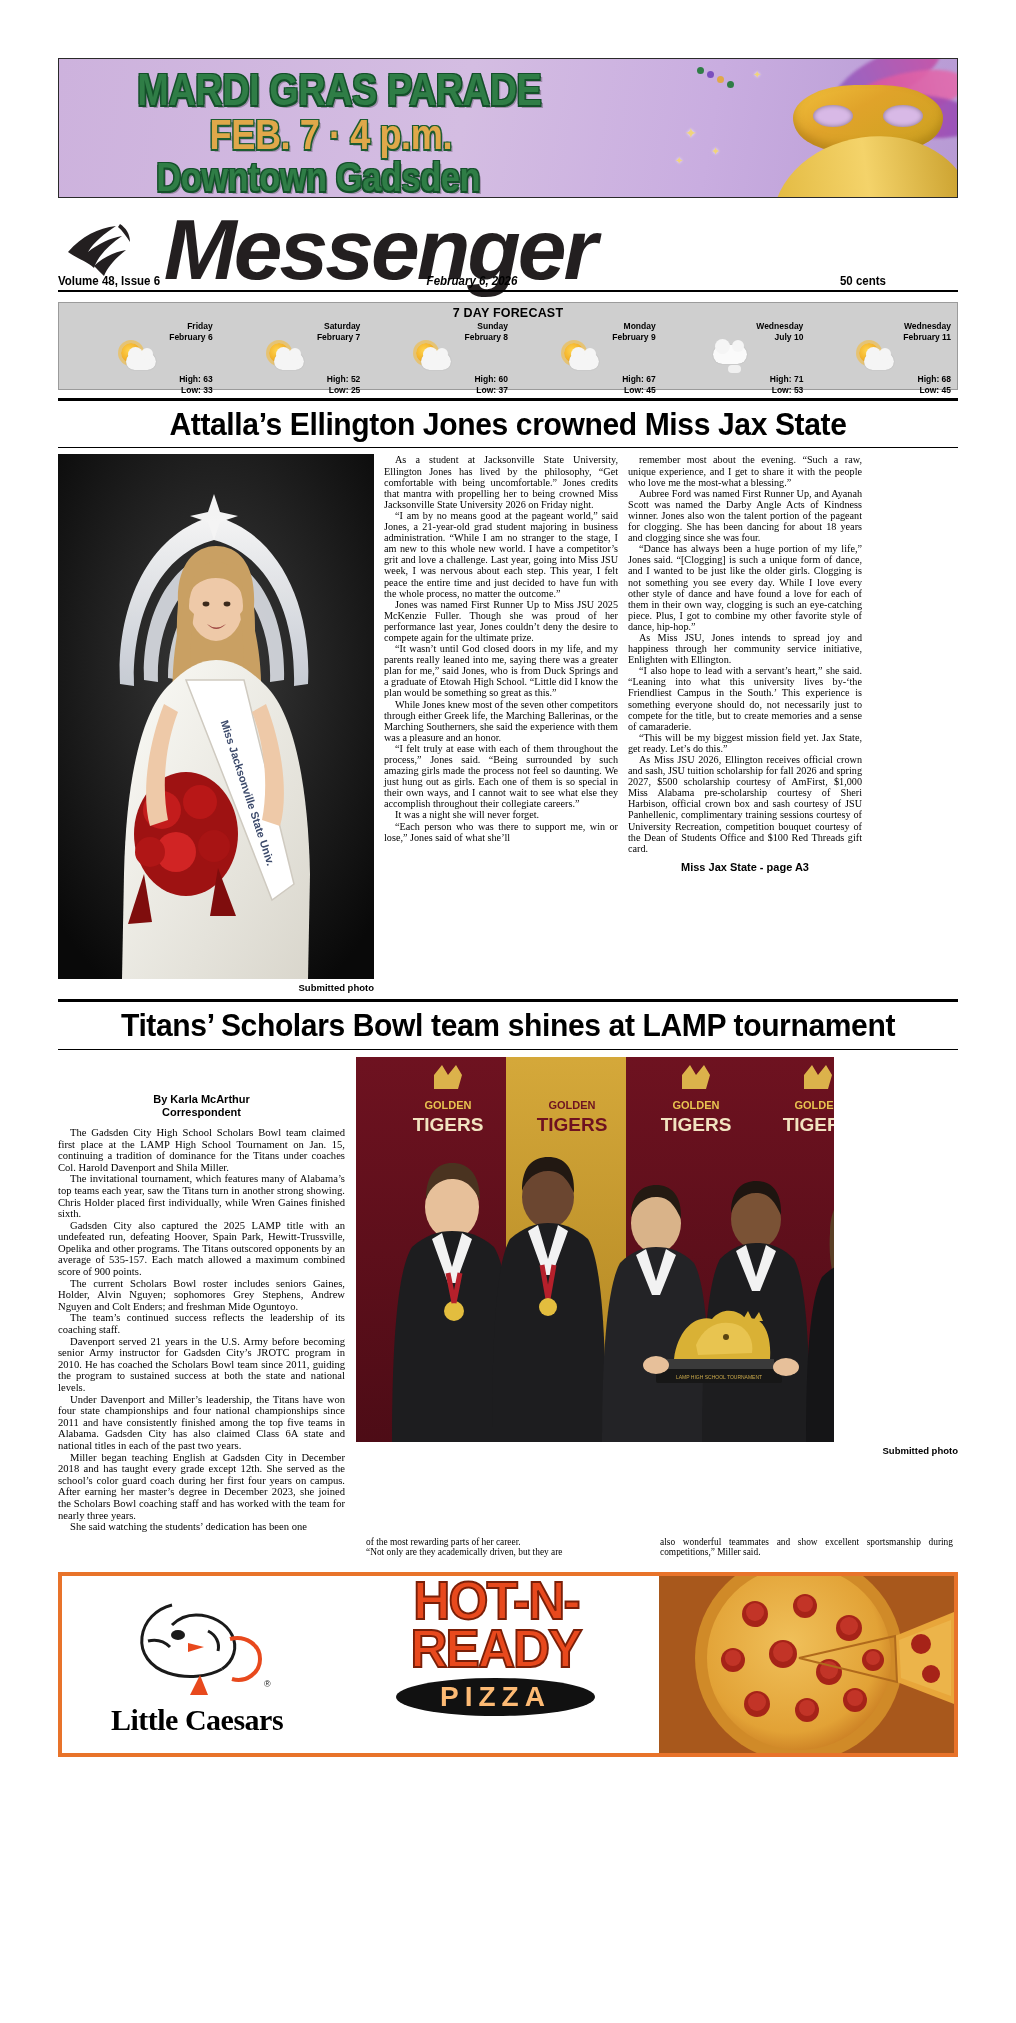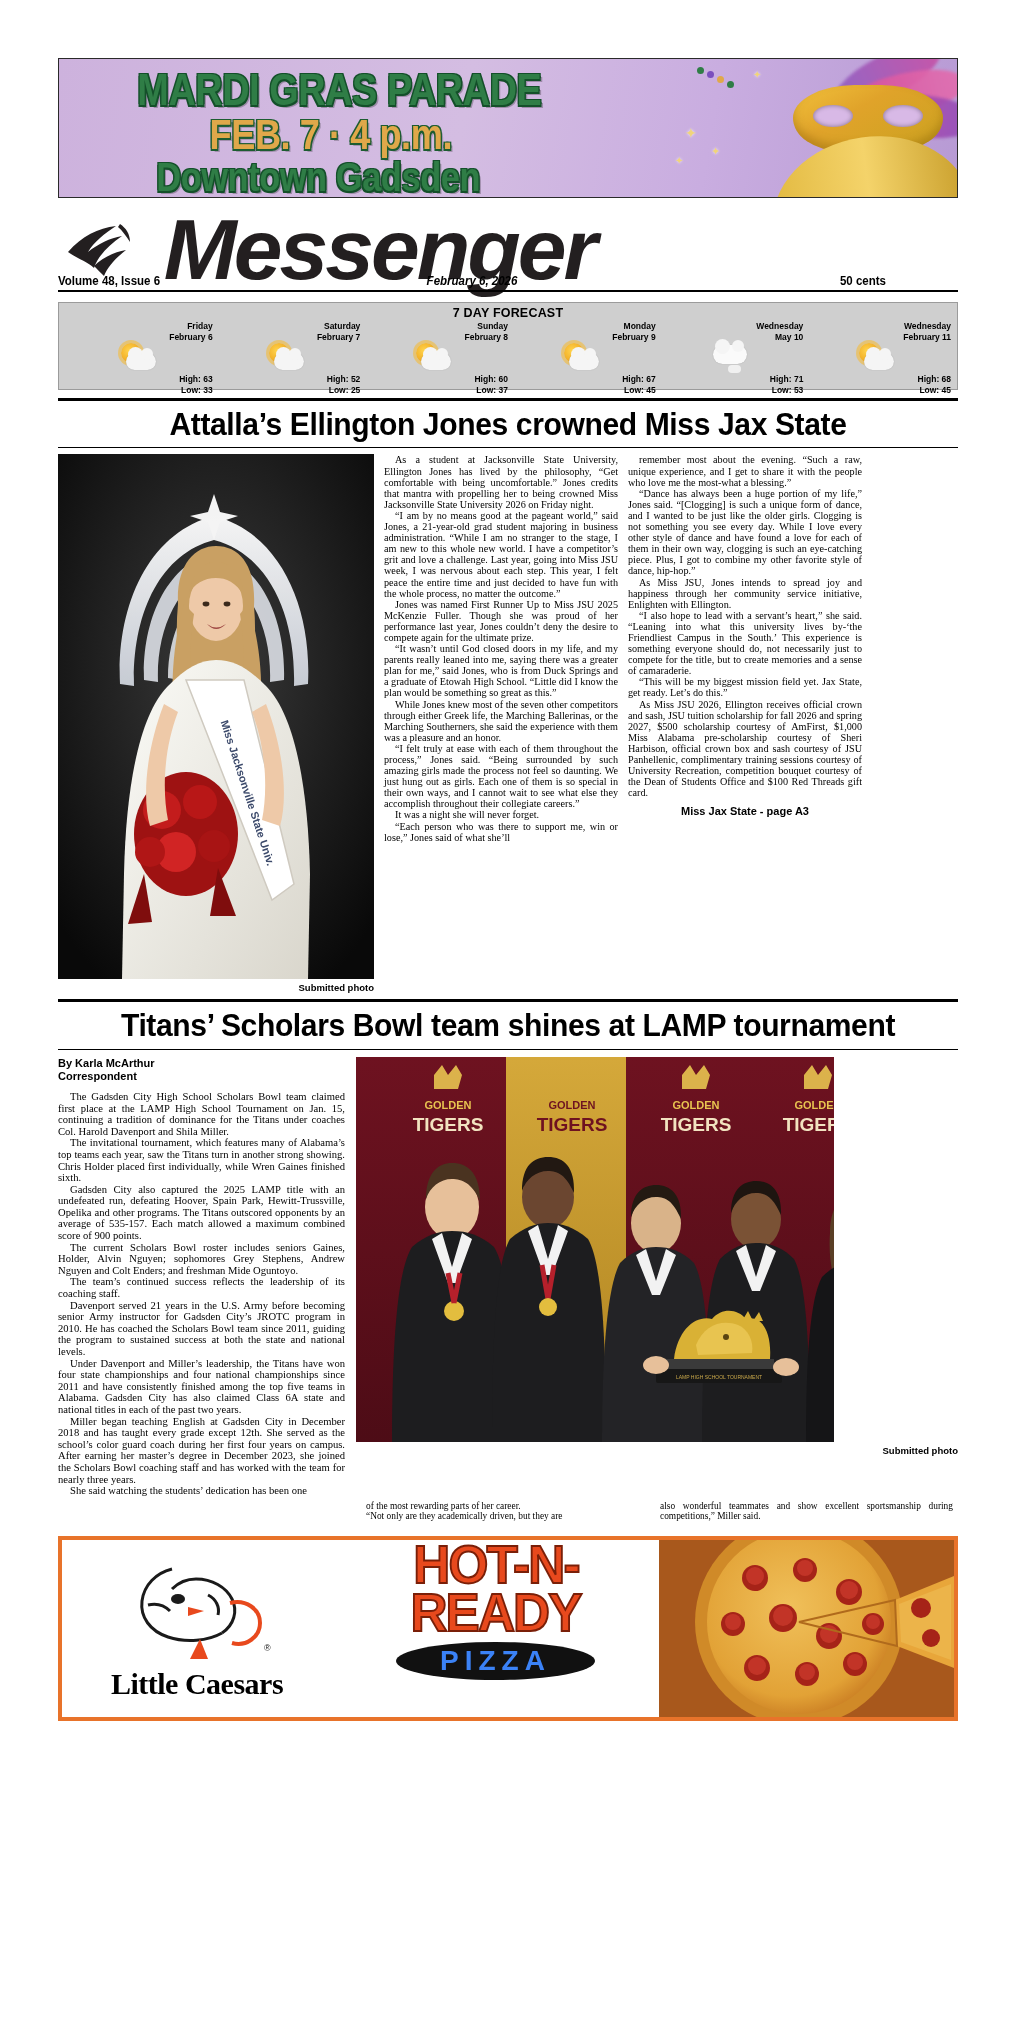--- a/index.html
+++ b/index.html
@@ -171,21 +171,21 @@
   .jump {
     font-family:"Liberation Sans", sans-serif; font-weight:bold;
     font-size:11px; text-align:center; margin-top:7px;
   }
 
   
   .art2 { display:flex; gap:11px; }
   .art2-textcol { width:287px; }
   .byline {
     font-family:"Liberation Sans", sans-serif; font-weight:bold;
-    font-size:11px; line-height:13px; margin-bottom:8px;
+    text-align:center; font-size:11px; line-height:13px; margin-bottom:8px;margin-top:36px;
   }
   .art2 .col2 p {
     margin:0; font-family:"Liberation Serif", serif;
     font-size:10.6px; line-height:11.6px; text-align:justify;
     text-indent:12px; hyphens:auto;
   }
   .art2-photo { width:478px; height:385px; position:relative; overflow:hidden; }
   .art2-bottom { display:flex; gap:11px; margin-top:4px; }
   .art2-bottom .bcol { font-family:"Liberation Serif", serif; font-size:9.4px; line-height:10.6px; text-align:justify; text-indent:10px; }
 
@@ -199,21 +199,21 @@
   .ad-hnr { flex:1; display:flex; flex-direction:column; align-items:center; }
   .ad-pizza { width:295px; background:radial-gradient(circle at 45% 45%, #e8a13a 0 42%, #d4832a 60%, #b9651f 100%); position:relative; overflow:hidden; }
 
   .hnr-text {
     font-family:"Liberation Sans", sans-serif; font-weight:bold;
     font-size:54px; line-height:48px; color:#e8491d; letter-spacing:-2px;
     -webkit-text-stroke:2px #7a1f08; text-align:center;
     transform:scaleX(.95);
   }
   .pizza-word {
-    margin-top:6px; background:#111; color:#3b82f6; border-radius:50%;
+    margin-top:6px; background:#111; color:#fdba74; border-radius:50%;
     font-family:"Liberation Sans", sans-serif; font-weight:bold; font-size:28px;
     padding:3px 44px; letter-spacing:6px;
   }
   .lc-name {
     font-family:"Liberation Serif", serif; font-weight:bold; font-size:30px;
     letter-spacing:-.5px; margin-top:6px;
   }
   .lc-art { width:170px; height:106px; position:relative; }
 </style>
 </head>
@@ -303,21 +303,21 @@
         <div class="wicon">
             <div class="sun"></div>
             <div class="cloud"></div>
           </div>
         <div class="wtemp">High: 67</div>
         <div class="wtemp">Low: 45</div>
       </div>
 
       <div class="wday">
         <div class="dname">Wednesday</div>
-        <div class="ddate">May 10</div>
+        <div class="ddate">July 10</div>
         <div class="wicon">
             <div class="cloud cloud-gray" style="left:5px; top:2px; width:34px; height:19px;"></div>
             <div class="cloud2"></div>
           </div>
         <div class="wtemp">High: 71</div>
         <div class="wtemp">Low: 53</div>
       </div>
 
       <div class="wday">
         <div class="dname">Wednesday</div>
@@ -405,20 +405,21 @@
       <p>Jones was named First Runner Up to Miss JSU 2025 McKenzie Fuller. Though she was proud of her performance last year, Jones couldn’t deny the desire to compete again for the ultimate prize.</p>
       <p>“It wasn’t until God closed doors in my life, and my parents really leaned into me, saying there was a greater plan for me,” said Jones, who is from Duck Springs and a graduate of Etowah High School. “Little did I know the plan would be something so great as this.”</p>
       <p>While Jones knew most of the seven other competitors through either Greek life, the Marching Ballerinas, or the Marching Southerners, she said the experience with them was a pleasure and an honor.</p>
       <p>“I felt truly at ease with each of them throughout the process,” Jones said. “Being surrounded by such amazing girls made the process not feel so daunting. We just hung out as girls. Each one of them is so special in their own ways, and I cannot wait to see what else they accomplish throughout their collegiate careers.”</p>
       <p>It was a night she will never forget.</p>
       <p>“Each person who was there to support me, win or lose,” Jones said of what she’ll</p>
     </div>
 
     <div class="col">
       <p>remember most about the evening. “Such a raw, unique experience, and I get to share it with the people who love me the most-what a blessing.”</p>
+      <p>Aubree Ford was named First Runner Up, and Ayanah Scott was named the Darby Angle Acts of Kindness winner. Jones also won the talent portion of the pageant for clogging. She has been dancing for about 18 years and clogging since she was four.</p>
       <p>“Dance has always been a huge portion of my life,” Jones said. “[Clogging] is such a unique form of dance, and I wanted to be just like the older girls. Clogging is not something you see every day. While I love every other style of dance and have found a love for each of them in their own way, clogging is such an eye-catching piece. Plus, I got to combine my other favorite style of dance, hip-hop.”</p>
       <p>As Miss JSU, Jones intends to spread joy and happiness through her community service initiative, Enlighten with Ellington.</p>
       <p>“I also hope to lead with a servant’s heart,” she said. “Leaning into what this university lives by-‘the Friendliest Campus in the South.’ This experience is something everyone should do, not necessarily just to compete for the title, but to create memories and a sense of camaraderie.</p>
       <p>“This will be my biggest mission field yet. Jax State, get ready. Let’s do this.”</p>
       <p>As Miss JSU 2026, Ellington receives official crown and sash, JSU tuition scholarship for fall 2026 and spring 2027, $500 scholarship courtesy of AmFirst, $1,000 Miss Alabama pre-scholarship courtesy of Sheri Harbison, official crown box and sash courtesy of JSU Panhellenic, complimentary training sessions courtesy of University Recreation, competition bouquet courtesy of the Dean of Students Office and $100 Red Threads gift card.</p>
       <div class="jump">Miss Jax State - page A3</div>
     </div>
   </div>
 
   <div class="hrule-thick" style="margin-top:6px;"></div>

